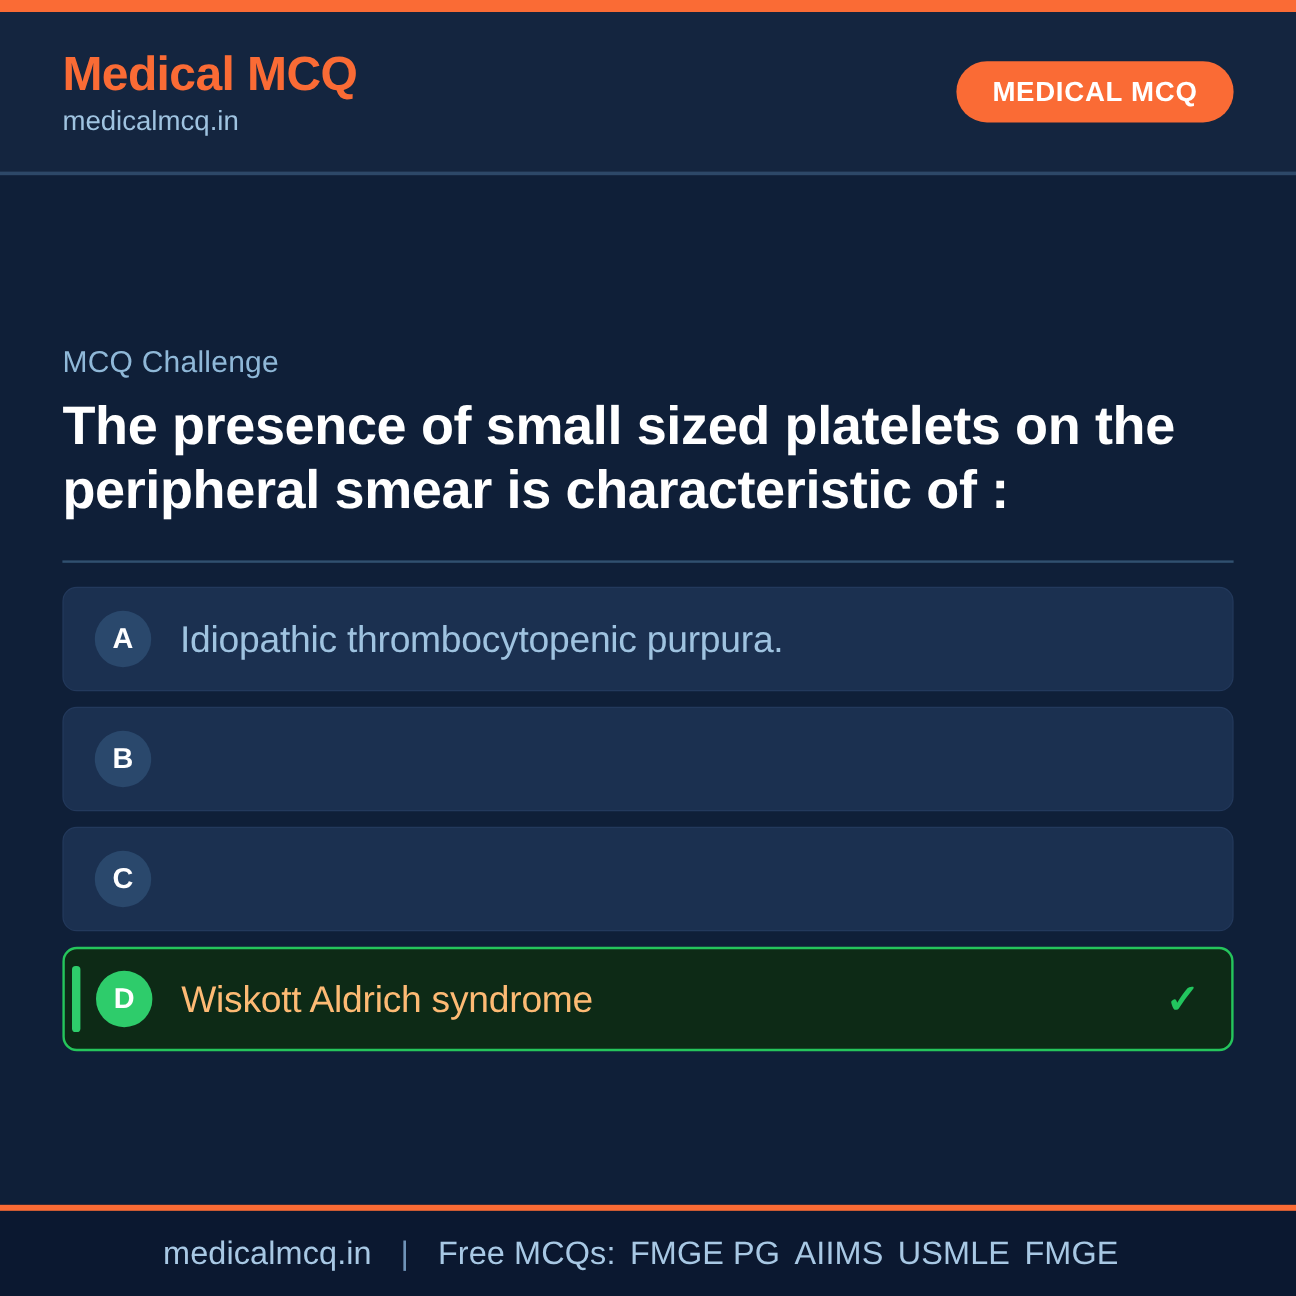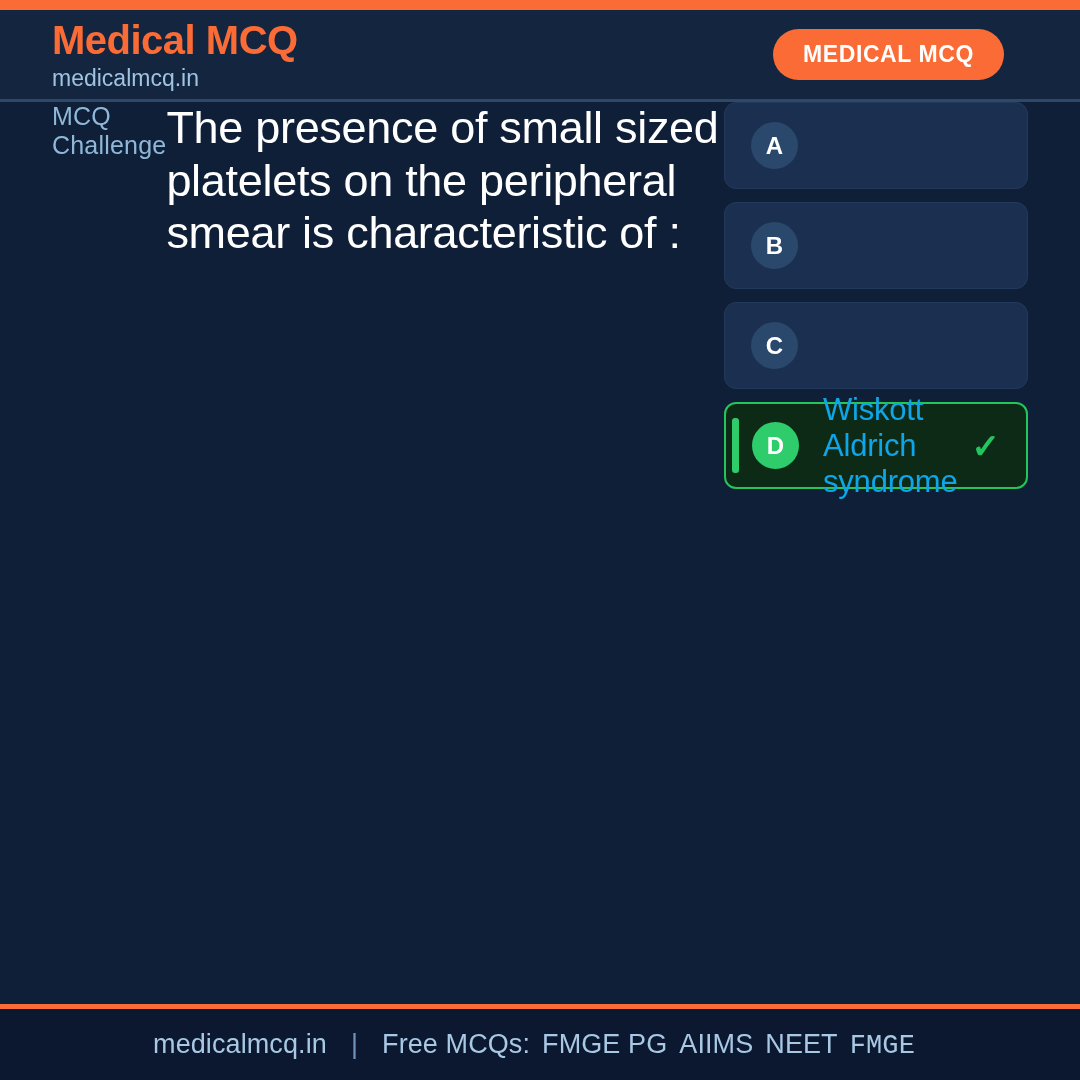--- a/index.html
+++ b/index.html
@@ -26,28 +26,28 @@
   .top-accent {
     height: 10px;
     width: 100%;
     background: #fa6b35;
     flex: 0 0 auto;
   }
 
   
   .header {
     flex: 0 0 auto;
-    height: 92px;
+    height: 136px;
     background: #14253f;
     border-bottom: 3px solid #2d4868;
     box-sizing: border-box;
     display: flex;
     align-items: center;
     justify-content: space-between;
-    padding: 0 76px 0 52px;
+    padding: 0 52px 0 52px;
   }
   .brand {
     display: flex;
     flex-direction: column;
     justify-content: center;
     line-height: 1;
   }
   .brand-title {
     font-size: 40px;
     font-weight: bold;
@@ -69,35 +69,35 @@
     padding: 12px 30px;
     border-radius: 26px;
     white-space: nowrap;
   }
 
   
   .main {
     flex: 1 1 auto;
     padding: 0 52px;
     display: flex;
-    flex-direction: row;
+    flex-direction: column;
     justify-content: flex-start;
     box-sizing: border-box;
   }
   .spacer-top { height: 142px; flex: 0 0 auto; }
 
   .eyebrow {
     font-size: 25px;
     color: #8fb8d8;
     margin-bottom: 12px;
     letter-spacing: 0.2px;
   }
   .question {
     font-size: 45px;
-    font-weight: normal;
+    font-weight: bold;
     color: #ffffff;
     line-height: 1.17;
     letter-spacing: -0.3px;
     margin: 0;
   }
   .divider {
     height: 2px;
     background: #31506f;
     margin: 33px 0 20px 0;
   }
@@ -161,21 +161,21 @@
     bottom: 14px;
     width: 7px;
     border-radius: 3px;
     background: #2ecc6b;
   }
   .option.correct .option-badge {
     background: #2ecc6b;
     color: #ffffff;
   }
   .option.correct .option-text {
-    color: #0ea5e9;
+    color: #fdba74;
   }
   .option.correct .option-check {
     visibility: visible;
   }
 
   
   .footer {
     flex: 0 0 auto;
     height: 76px;
     background: #0b1830;
@@ -191,21 +191,21 @@
     color: #a8c8e4;
     letter-spacing: 0.1px;
     display: flex;
     align-items: baseline;
     white-space: nowrap;
   }
   .footer-site { margin-right: 24px; }
   .footer-sep { margin-right: 24px; color: #6f93b8; }
   .footer-label { margin-right: 12px; }
   .footer-exam { margin-right: 12px; }
-  .footer-exam:last-child { margin-right: 12px; font-family: Liberation Mono, monospace; }
+  .footer-exam:last-child { margin-right: 12px; }
 </style>
 </head>
 <body>
 
 <div class="page">
 
   <div class="top-accent"></div>
 
   <div class="header">
     <div class="brand">
@@ -221,20 +221,21 @@
     <div class="eyebrow">MCQ Challenge</div>
     <div class="question">The presence of small sized platelets on the peripheral smear is characteristic of :</div>
 
     <div class="divider"></div>
 
     <div class="options">
 
       <div class="option">
         <div class="accent-bar"></div>
         <div class="option-badge">A</div>
+        <div class="option-text">Idiopathic thrombocytopenic purpura.</div>
         <div class="option-check">✓</div>
       </div>
 
       <div class="option">
         <div class="accent-bar"></div>
         <div class="option-badge">B</div>
         <div class="option-check">✓</div>
       </div>
 
       <div class="option">
@@ -253,18 +254,18 @@
     </div>
   </div>
 
   <div class="footer">
     <div class="footer-inner">
       <span class="footer-site">medicalmcq.in</span>
       <span class="footer-sep">|</span>
       <span class="footer-label">Free MCQs:</span>
       <span class="footer-exam">FMGE PG</span>
       <span class="footer-exam">AIIMS</span>
-      <span class="footer-exam">NEET</span>
+      <span class="footer-exam">USMLE</span>
       <span class="footer-exam">FMGE</span>
     </div>
   </div>
 
 </div>
 
 </body></html>

